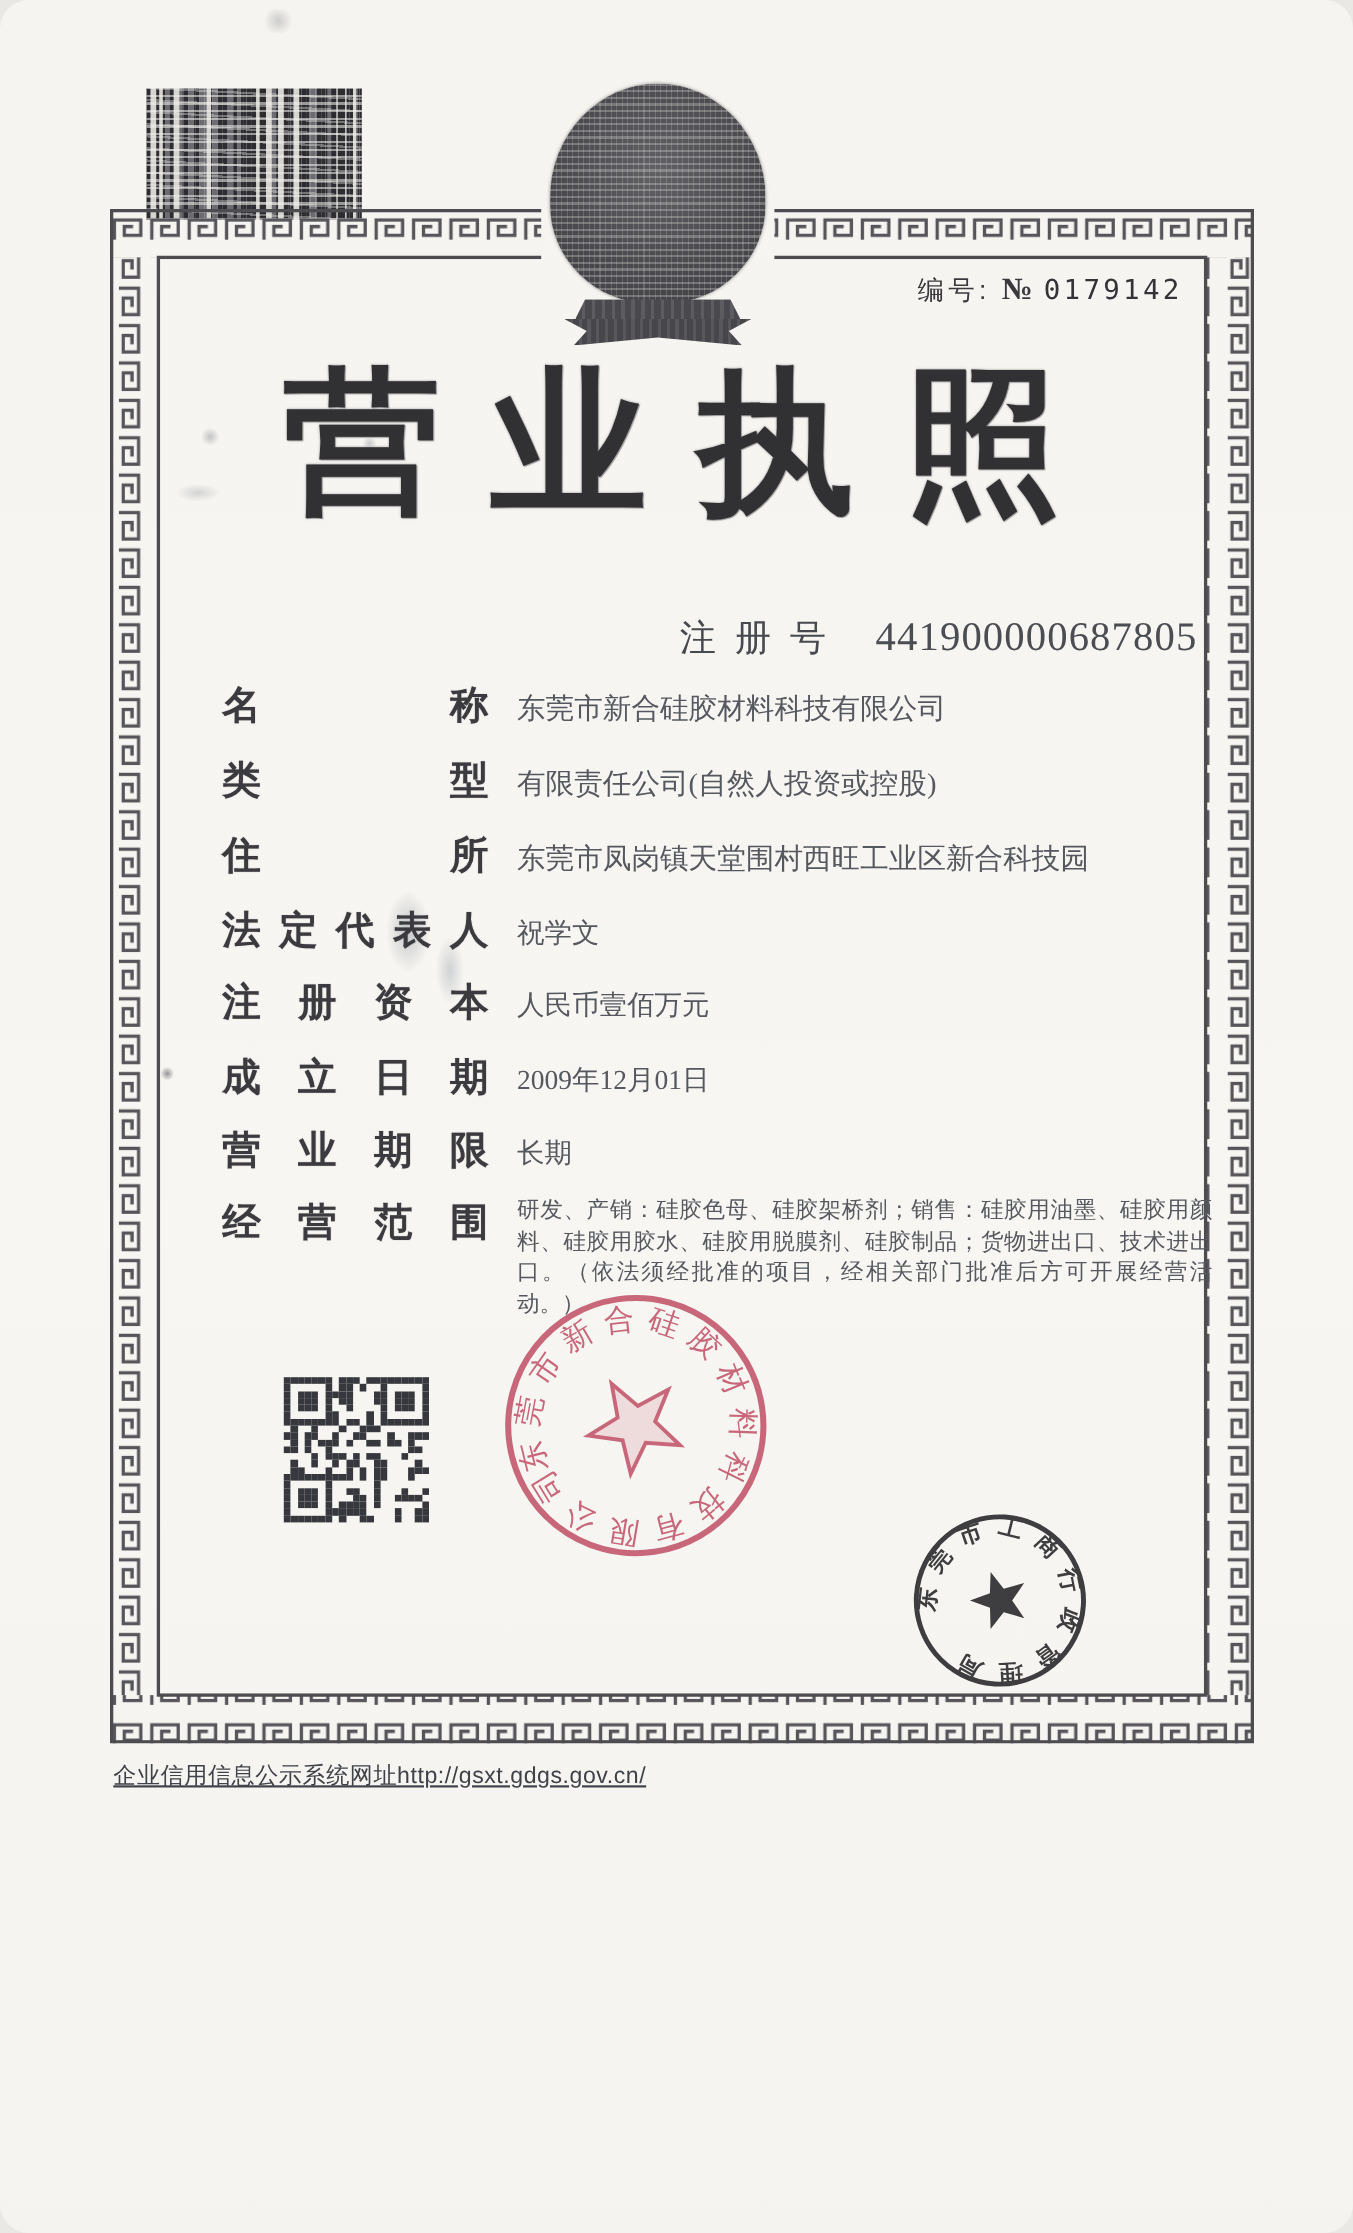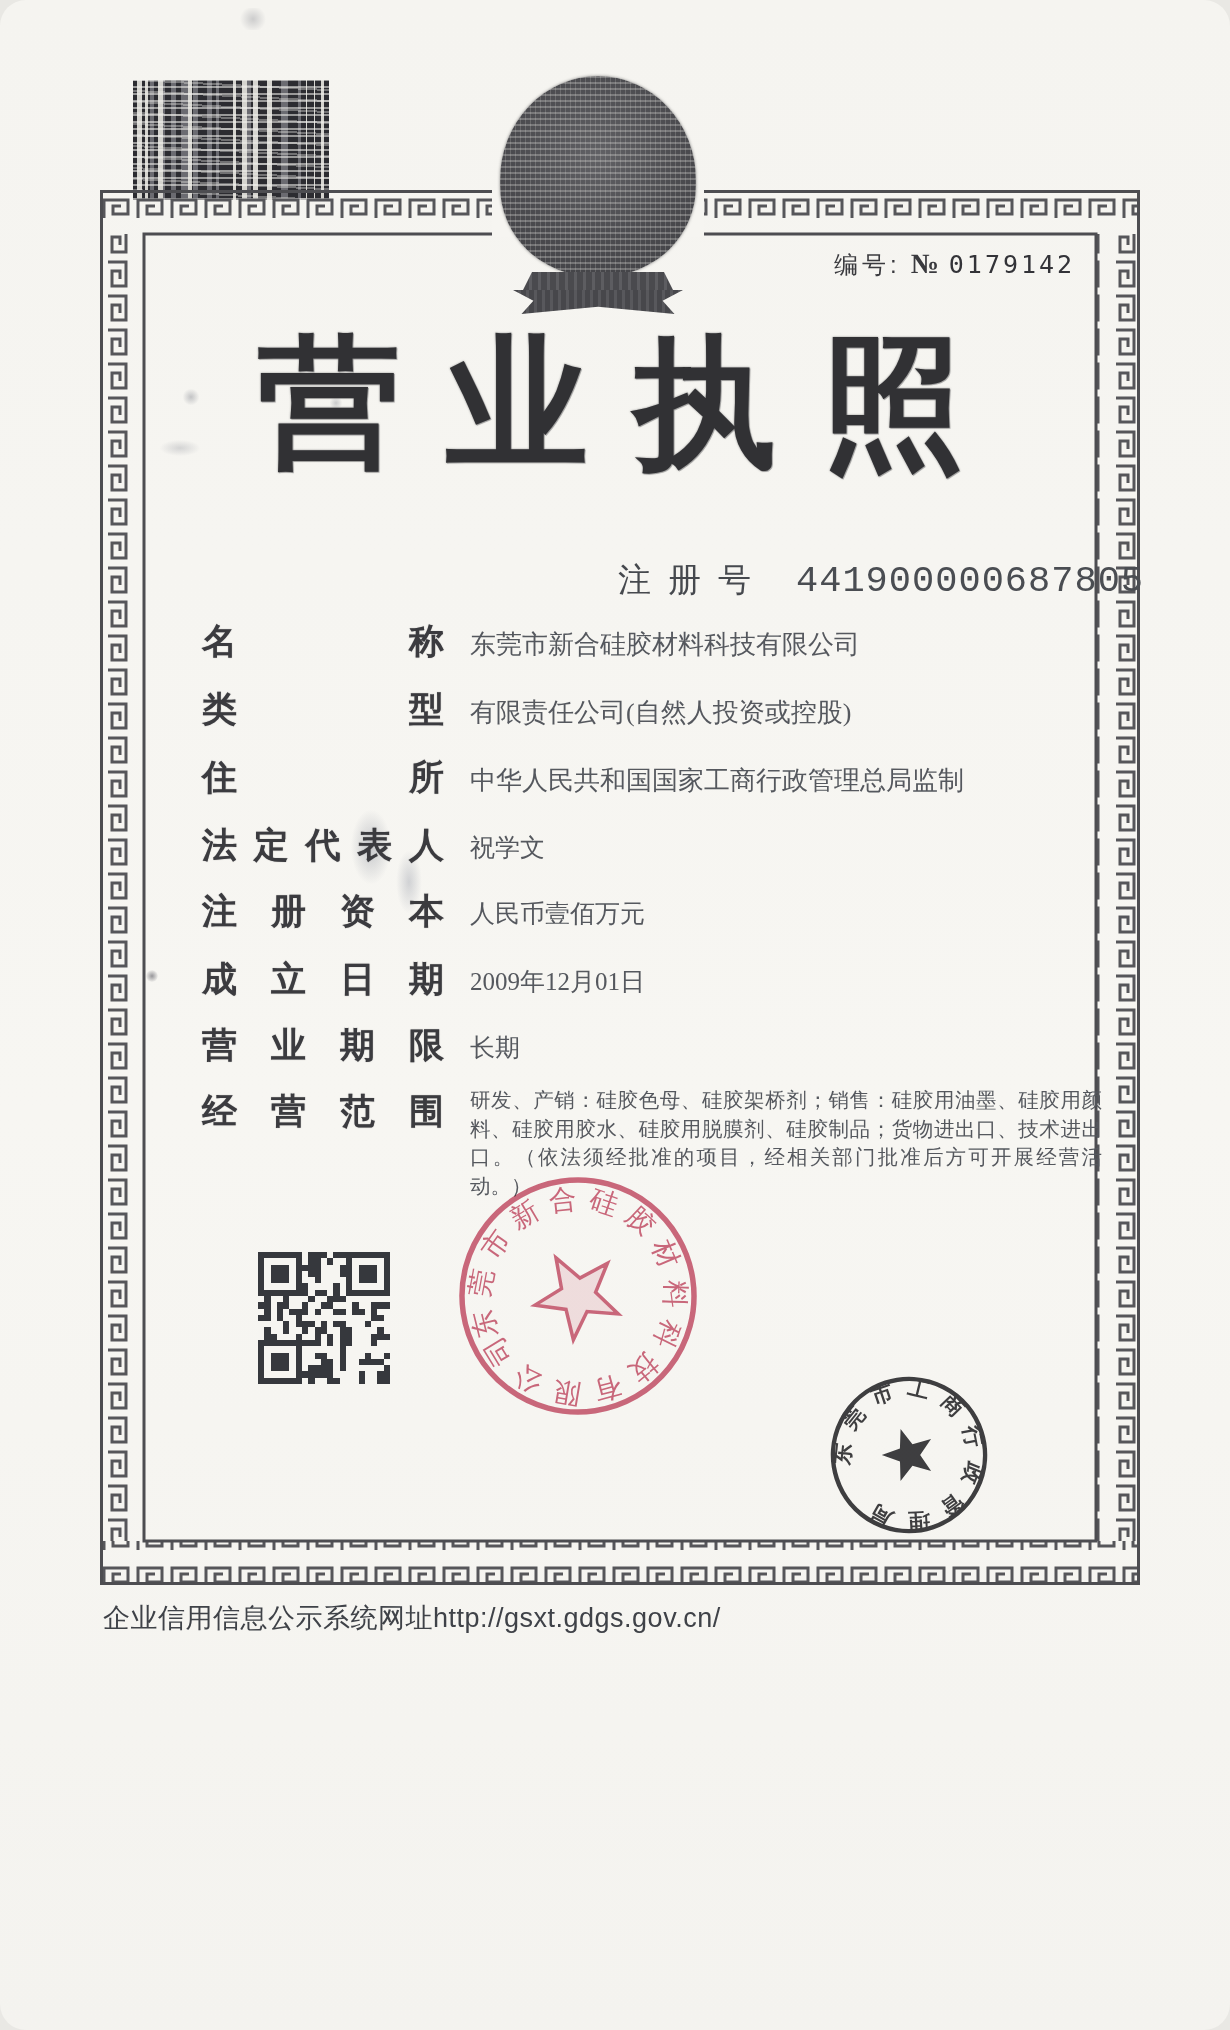--- a/index.html
+++ b/index.html
@@ -57,21 +57,21 @@
   .title{
     position:absolute; left:258px; top:318px; margin:0; z-index:4;
     font-size:142px; font-weight:800; letter-spacing:46px; line-height:1.2;
     color:#313134; text-shadow:0 0 2px rgba(70,70,72,.7), 1px 1px 0 rgba(90,90,92,.4);
     white-space:nowrap;
   }
 
   
   .regno{position:absolute; left:618px; top:534px; z-index:4; display:flex; align-items:baseline; gap:28px; color:#46494e;}
   .regno-label{font-family:"Liberation Serif", serif; font-size:33px; letter-spacing:17px;margin-top:24px;}
-  .regno-value{font-family:Liberation Mono, monospace; font-size:37px; letter-spacing:1px; color:#4a4d52;}
+  .regno-value{font-family:Liberation Serif, serif; font-size:37px; letter-spacing:1px; color:#4a4d52;}
 
   
   .row{position:absolute; left:202px; width:900px; z-index:4;}
   .f-label{
     position:absolute; left:0; top:0; width:242px;
     display:flex; justify-content:space-between;
     font-size:35px; font-weight:700; color:#3b3b3f;
     text-shadow:0 0 1px rgba(80,80,84,.6);
   }
   .f-value{
@@ -95,21 +95,21 @@
   .seal{position:absolute; left:446px; top:1164px; z-index:5; transform:rotate(-30deg); mix-blend-mode:multiply; opacity:.85;}
   .seal text{font-family:"Liberation Sans", sans-serif;}
 
   
   .registrar{position:absolute; left:632px; top:1424px; z-index:4; font-size:34px; font-weight:700; letter-spacing:21px; color:#3c3c40; text-shadow:0 0 1px rgba(80,80,84,.6); white-space:nowrap;}
   .issue-date{position:absolute; left:722px; top:1490px; z-index:4; font-family:"Liberation Serif", serif; font-size:31px; color:#3e3e44; white-space:pre;}
   .stamp{position:absolute; left:820px; top:1366px; z-index:6; transform:rotate(-18deg); mix-blend-mode:multiply; opacity:.9;}
   .stamp text{font-family:"Liberation Sans", sans-serif; font-weight:700;}
 
   
-  .footer-url{position:absolute; left:103px; top:1600px; font-size:27px; color:#3f4248; letter-spacing:.5px;}
+  .footer-url{position:absolute; left:103px; top:1600px; font-size:21px; color:#3f4248; letter-spacing:.5px;text-decoration:underline;}
   .footer-issuer{position:absolute; right:92px; top:1597px; font-size:23px; color:#37393e; letter-spacing:1px; font-weight:700; text-shadow:0 0 1px rgba(90,90,94,.5);}
 
   
   .smudge{position:absolute; pointer-events:none; z-index:2;}
   .sm1{left:350px; top:808px; width:42px; height:78px; background:radial-gradient(ellipse at center, rgba(120,126,140,.38), transparent 68%);}
   .sm2{left:396px; top:850px; width:26px; height:64px; background:radial-gradient(ellipse at center, rgba(128,134,150,.32), transparent 70%);}
   .sm3{left:146px; top:970px; width:12px; height:12px; border-radius:50%; background:radial-gradient(circle, rgba(70,70,80,.55), transparent 75%);}
   .sm4{left:183px; top:388px; width:16px; height:18px; background:radial-gradient(circle, rgba(100,104,116,.35), transparent 70%);}
   .sm5{left:330px; top:396px; width:12px; height:14px; background:radial-gradient(circle, rgba(100,104,116,.3), transparent 70%);}
   .sm6{left:238px; top:8px; width:30px; height:22px; background:radial-gradient(circle, rgba(110,112,122,.3), transparent 70%);}
@@ -237,21 +237,21 @@
         <span>类</span>
         <span>型</span>
       </div>
     <div class="f-value">有限责任公司(自然人投资或控股)</div>
   </div>
   <div class="row r2">
     <div class="f-label">
         <span>住</span>
         <span>所</span>
       </div>
-    <div class="f-value">中华人民共和国国家工商行政管理总局监制</div>
+    <div class="f-value">东莞市凤岗镇天堂围村西旺工业区新合科技园</div>
   </div>
   <div class="row r3">
     <div class="f-label">
         <span>法</span>
         <span>定</span>
         <span>代</span>
         <span>表</span>
         <span>人</span>
       </div>
     <div class="f-value">祝学文</div>

